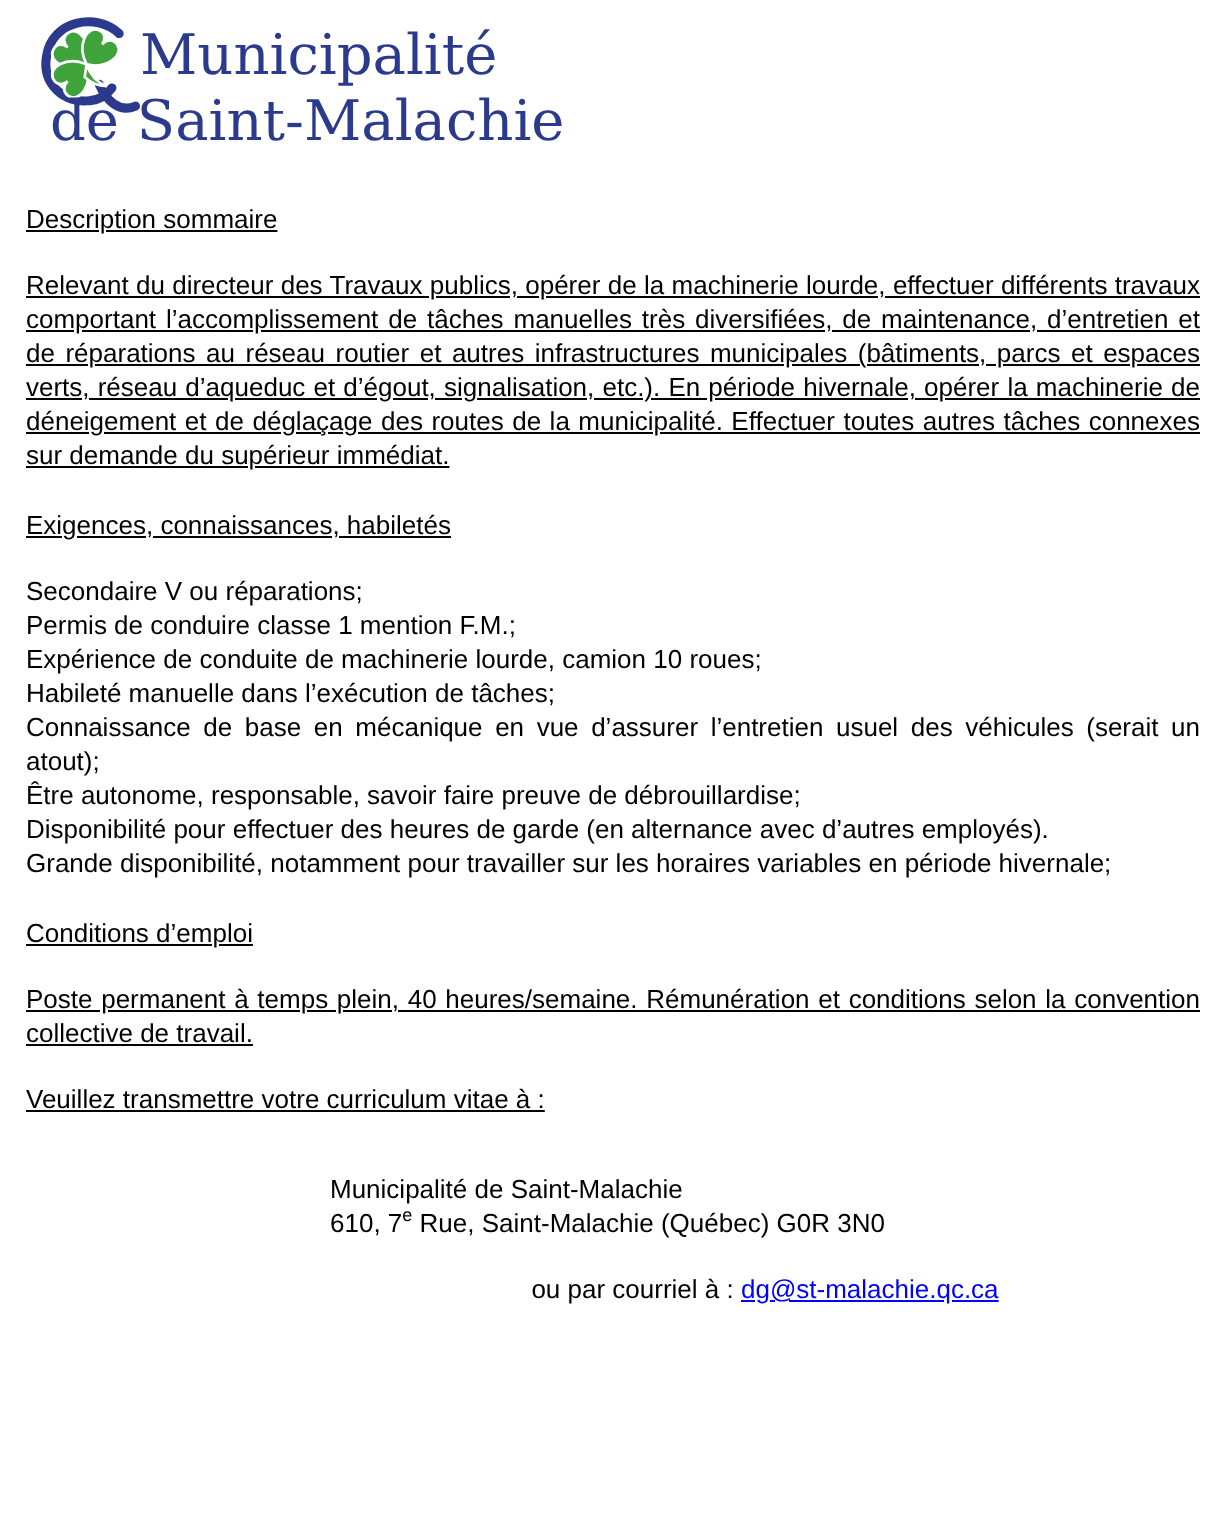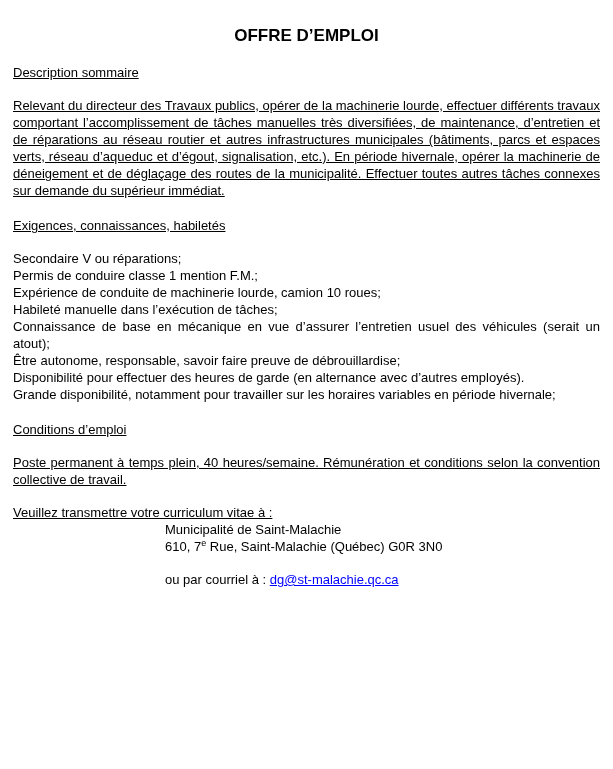--- a/index.html
+++ b/index.html
@@ -25,33 +25,50 @@
   }
   
   .title { margin-top:21px; text-align:center; font-size:17px; font-weight:bold; line-height:20px; }
   .subtitle { margin-top:17px; text-align:center; font-weight:bold; }
   .subtitle div { line-height:17px; }
   .section-heading { margin-top:18px; text-decoration:underline; }
   
   .para { margin-top:16px; text-align:justify;text-decoration:underline; }
   .items { margin-top:16px; }
   .item { text-align:justify; }
-  .address { margin-top:0; margin-left:152px; }
+  .address { margin-top:28px; margin-left:152px; }
   .address div { line-height:17px; }
-  .email-row { margin-top:16px; margin-left:152px; }
+  .email-row { margin-top:16px; margin-left:152px;text-align:center; }
   .email-link { color:#0000ff; text-decoration:underline; cursor:pointer; }
   sup { font-size:9px; line-height:0; }
 </style>
 </head>
 <body>
 
 <div class="page">
 
+  <div class="logo">
+    <span>
+      <svg viewBox="0 0 64 64" width="58" height="58" aria-hidden="true">
+        <path d="M47 13 C34 1 10 6 7 25 C4 41 17 52 31 50 C36 49.5 40 47 43 43" fill="none" stroke="#2b3a8c" stroke-width="5" stroke-linecap="round"></path>
+        <path d="M36 41 C40 50 47 57 56 53" fill="none" stroke="#2b3a8c" stroke-width="5" stroke-linecap="round"></path>
+        <g fill="#3fa33c" stroke="#ffffff" stroke-width="1.5">
+          <g transform="translate(29,30)">
+            <path transform="rotate(-48)" d="M0 0 C -11 -5 -13 -17 -6.5 -19 C -2 -20.4 0 -16.5 0 -14 C 0 -16.5 2 -20.4 6.5 -19 C 13 -17 11 -5 0 0 Z"></path>
+            <path transform="rotate(38)" d="M0 0 C -11 -5 -13 -17 -6.5 -19 C -2 -20.4 0 -16.5 0 -14 C 0 -16.5 2 -20.4 6.5 -19 C 13 -17 11 -5 0 0 Z"></path>
+            <path transform="rotate(-132)" d="M0 0 C -11 -5 -13 -17 -6.5 -19 C -2 -20.4 0 -16.5 0 -14 C 0 -16.5 2 -20.4 6.5 -19 C 13 -17 11 -5 0 0 Z"></path>
+            <path d="M0 0 C 2 6 6 10 11 12 C 6 12 2 10 -1 7 Z"></path>
+          </g>
+        </g>
+      </svg>
+    </span>
+    <div class="logo-line1">Municipalité</div>
+    <div class="logo-line2">de Saint-Malachie</div>
+  </div>
 
-  <div class="title">OFFRE D’EMPLOI</div>
 
   <div class="section-heading">Description sommaire</div>
   <div class="para">Relevant du directeur des Travaux publics, opérer de la machinerie lourde, effectuer différents travaux comportant l’accomplissement de tâches manuelles très diversifiées, de maintenance, d’entretien et de réparations au réseau routier et autres infrastructures municipales (bâtiments, parcs et espaces verts, réseau d’aqueduc et d’égout, signalisation, etc.).  En période hivernale, opérer la machinerie de déneigement et de déglaçage des routes de la municipalité.  Effectuer toutes autres tâches connexes sur demande du supérieur immédiat.</div>
 
   <div class="section-heading">Exigences, connaissances, habiletés</div>
   <div class="items">
     <div class="item">Secondaire V ou réparations;</div>
     <div class="item">Permis de conduire classe 1 mention F.M.;</div>
     <div class="item">Expérience de conduite de machinerie lourde, camion 10 roues;</div>
     <div class="item">Habileté manuelle dans l’exécution de tâches;</div>

